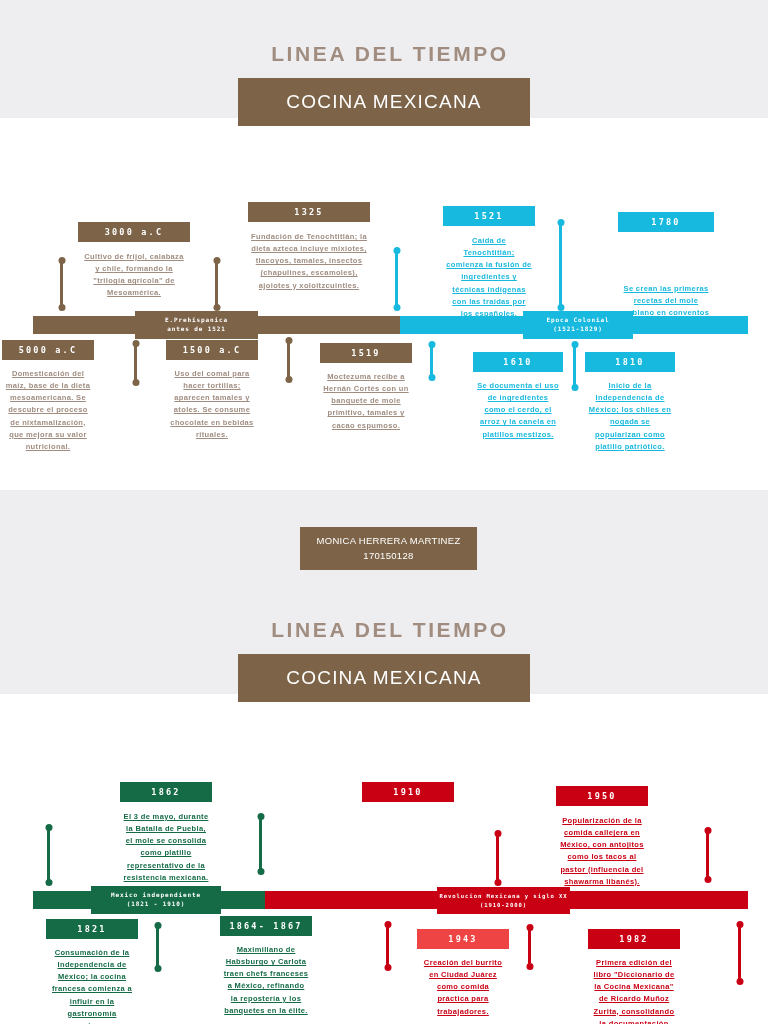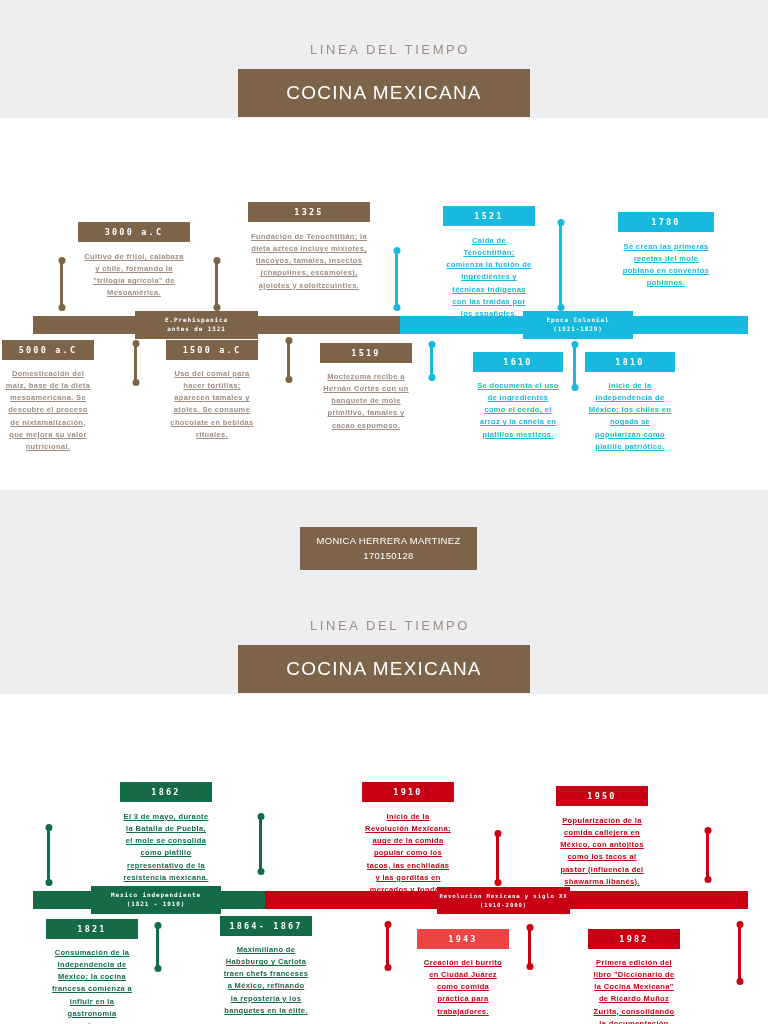--- a/index.html
+++ b/index.html
@@ -8,22 +8,22 @@
     font-family:"Liberation Sans", sans-serif;
     background:#ffffff;
     position:relative;
     overflow:hidden;
   }
 
   
   .band-gray { position:absolute; left:0; width:768px; background:#eeeef0; }
   .slide-head { position:absolute; left:0; width:768px; text-align:center; }
   .slide-kicker {
-    font-size:13px; letter-spacing:2.6px; color:#a08d80;
-    font-weight:400;
+    font-size:21px; letter-spacing:2.6px; color:#a08d80;
+    font-weight:700;
     padding-left:12px;
   }
   .slide-title-box {
     display:inline-block; background:#7d6449; color:#ffffff;
     font-size:19px; letter-spacing:1.2px;
     padding:13px 48px; margin-top:12px; min-width:256px;
   }
 
   
   .era-bar { position:absolute; height:18px; }
@@ -103,21 +103,21 @@
   <div class="ev-text" style="color:#a08d80;">Fundación de Tenochtitlán; la dieta azteca incluye mixiotes, tlacoyos, tamales, insectos (chapulines, escamoles), ajolotes y xoloitzcuintles.</div>
 </div>
 <div class="conn" style="left:215px; top:260px; height:48px; background:#7d6449;"></div>
 
 <div class="ev above" style="left:443px; top:206px; width:92px;">
   <div class="ev-date" style="background:#18b9de;">1521</div>
   <div class="ev-text" style="color:#18b9de;">Caída de Tenochtitlán; comienza la fusión de ingredientes y técnicas indígenas con las traídas por los españoles.</div>
 </div>
 <div class="conn" style="left:395px; top:250px; height:58px; background:#18b9de;"></div>
 
-<div class="ev above" style="left:618px; top:212px; width:96px;">
+<div class="ev above" style="left:618px; top:212px; width:96px;gap:42px;">
   <div class="ev-date" style="background:#18b9de;">1780</div>
   <div class="ev-text" style="color:#18b9de;">Se crean las primeras recetas del mole poblano en conventos poblanos.</div>
 </div>
 <div class="conn" style="left:559px; top:222px; height:86px; background:#18b9de;"></div>
 
 <div class="ev below" style="left:2px; top:340px; width:92px;">
   <div class="ev-date" style="background:#7d6449;">5000 a.C</div>
   <div class="ev-text" style="color:#a08d80;">Domesticación del maíz, base de la dieta mesoamericana. Se descubre el proceso de nixtamalización, que mejora su valor nutricional.</div>
 </div>
 
@@ -179,21 +179,20 @@
 
 <div class="ev above" style="left:120px; top:782px; width:92px;">
   <div class="ev-date" style="background:#146b46;">1862</div>
   <div class="ev-text" style="color:#146b46;">El 3 de mayo, durante la Batalla de Puebla, el mole se consolida como platillo representativo de la resistencia mexicana.</div>
 </div>
 
 <div class="conn" style="left:259px; top:816px; height:56px; background:#146b46;"></div>
 
 <div class="ev above" style="left:362px; top:782px; width:92px;">
   <div class="ev-date" style="background:#c90014;">1910</div>
-  <div class="ev-text" style="color:#c90014;">Inicio de la Revolución Mexicana; auge de la comida popular como los tacos, las enchiladas y las gorditas en mercados y fondas.</div>
 </div>
 
 <div class="conn" style="left:496px; top:833px; height:50px; background:#c90014;"></div>
 
 <div class="ev above" style="left:556px; top:786px; width:92px;">
   <div class="ev-date" style="background:#c90014;">1950</div>
   <div class="ev-text" style="color:#c90014;">Popularización de la comida callejera en México, con antojitos como los tacos al pastor (influencia del shawarma libanés).</div>
 </div>
 
 <div class="conn" style="left:706px; top:830px; height:50px; background:#c90014;"></div>

